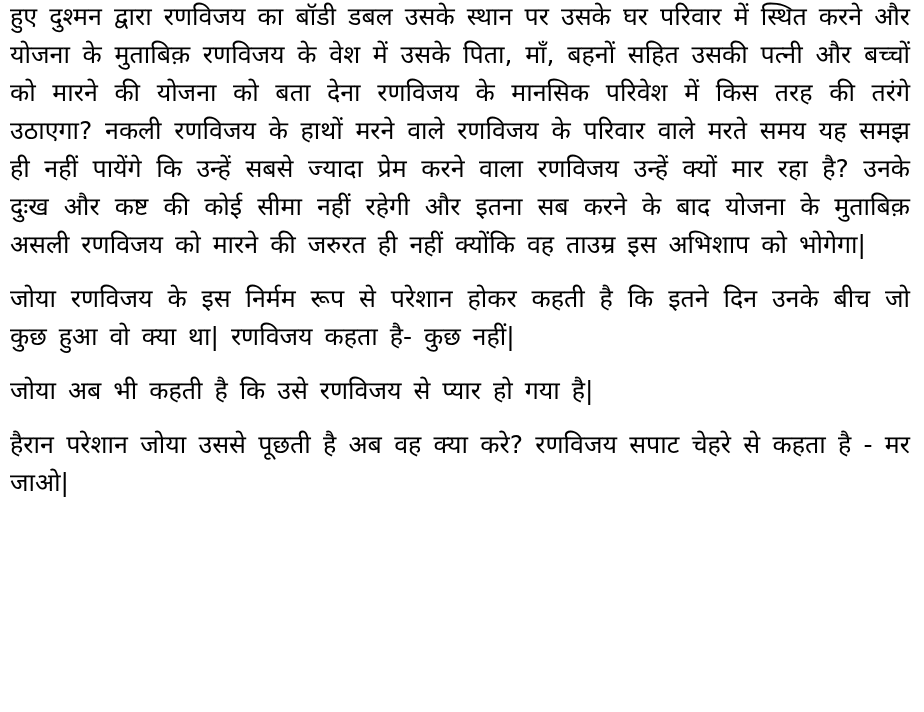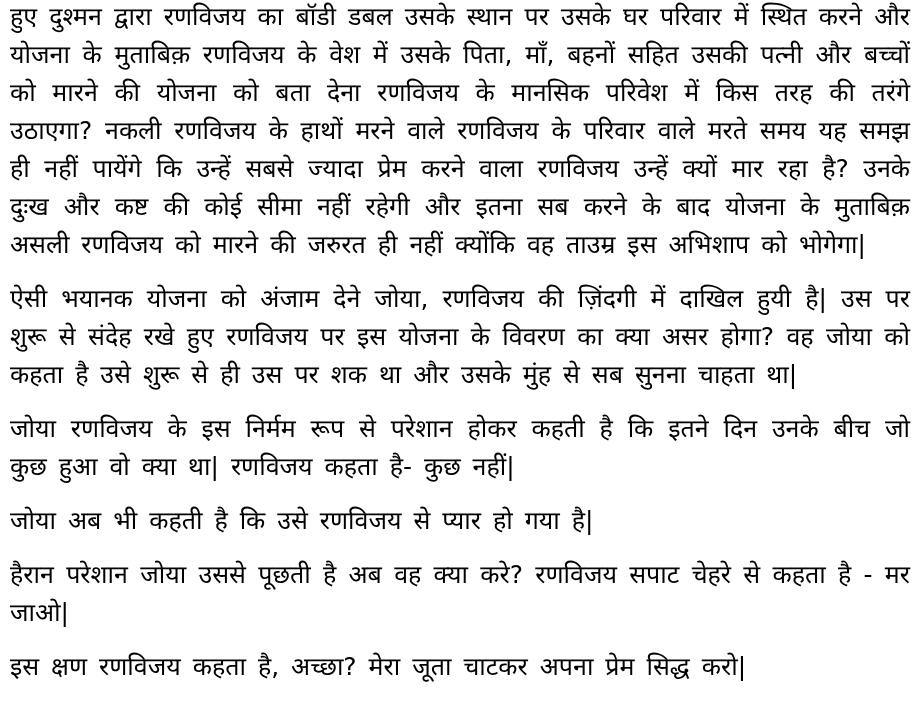--- a/index.html
+++ b/index.html
@@ -31,18 +31,16 @@
   }
   .page p:first-child {
     margin-top: -4px;
   }
 </style>
 </head>
 <body>
 
 <div class="page">
   <p>हुए दुश्मन द्वारा रणविजय का बॉडी डबल उसके स्थान पर उसके घर परिवार में स्थित करने और योजना के मुताबिक़ रणविजय के वेश में उसके पिता, माँ, बहनों सहित उसकी पत्नी और बच्चों को मारने की योजना को बता देना रणविजय के मानसिक परिवेश में किस तरह की तरंगे उठाएगा? नकली रणविजय के हाथों मरने वाले रणविजय के परिवार वाले मरते समय यह समझ ही नहीं पायेंगे कि उन्हें सबसे ज्यादा प्रेम करने वाला रणविजय उन्हें क्यों मार रहा है? उनके दुःख और कष्ट की कोई सीमा नहीं रहेगी और इतना सब करने के बाद योजना के मुताबिक़ असली रणविजय को मारने की जरुरत ही नहीं क्योंकि वह ताउम्र इस अभिशाप को भोगेगा|</p>
-  <p>ऐसी भयानक योजना को अंजाम देने जोया, रणविजय की ज़िंदगी में दाखिल हुयी है| उस पर शुरू से संदेह रखे हुए रणविजय पर इस योजना के विवरण का क्या असर होगा? वह जोया को कहता है उसे शुरू से ही उस पर शक था और उसके मुंह से सब सुनना चाहता था|</p>
   <p>जोया रणविजय के इस निर्मम रूप से परेशान होकर कहती है कि इतने दिन उनके बीच जो कुछ हुआ वो क्या था| रणविजय कहता है- कुछ नहीं|</p>
   <p>जोया अब भी कहती है कि उसे रणविजय से प्यार हो गया है|</p>
   <p>हैरान परेशान जोया उससे पूछती है अब वह क्या करे? रणविजय सपाट चेहरे से कहता है - मर जाओ|</p>
-  <p>इस क्षण रणविजय कहता है, अच्छा? मेरा जूता चाटकर अपना प्रेम सिद्ध करो|</p>
 </div>
 
 </body></html>

